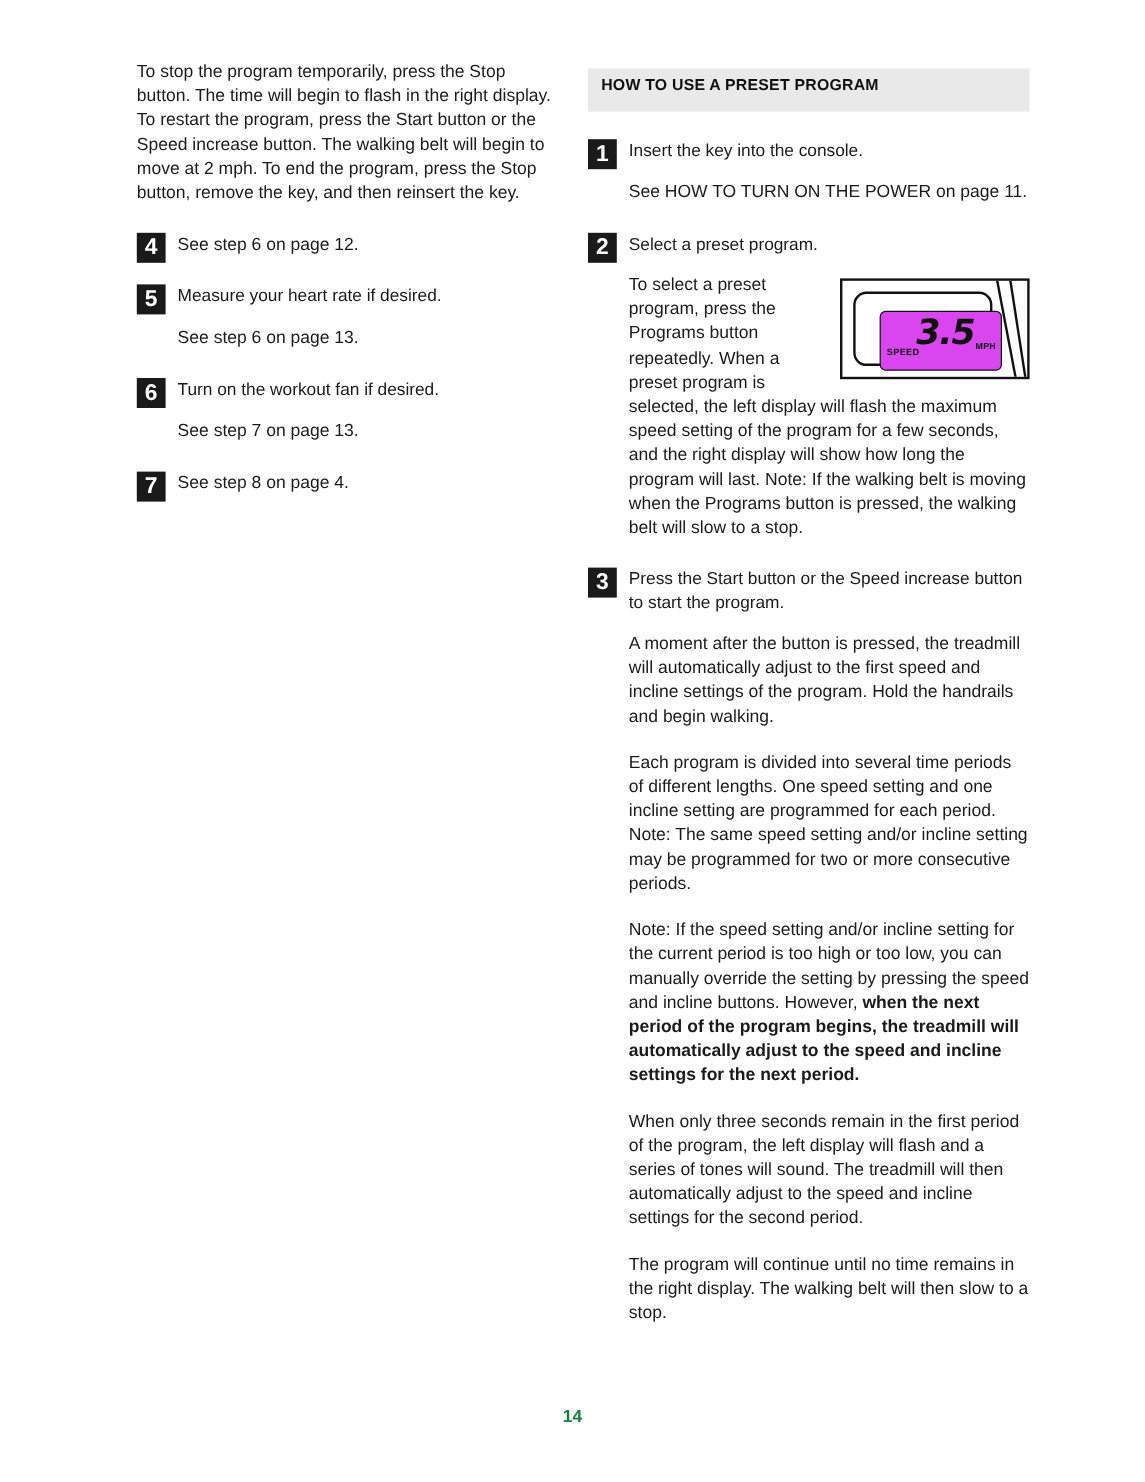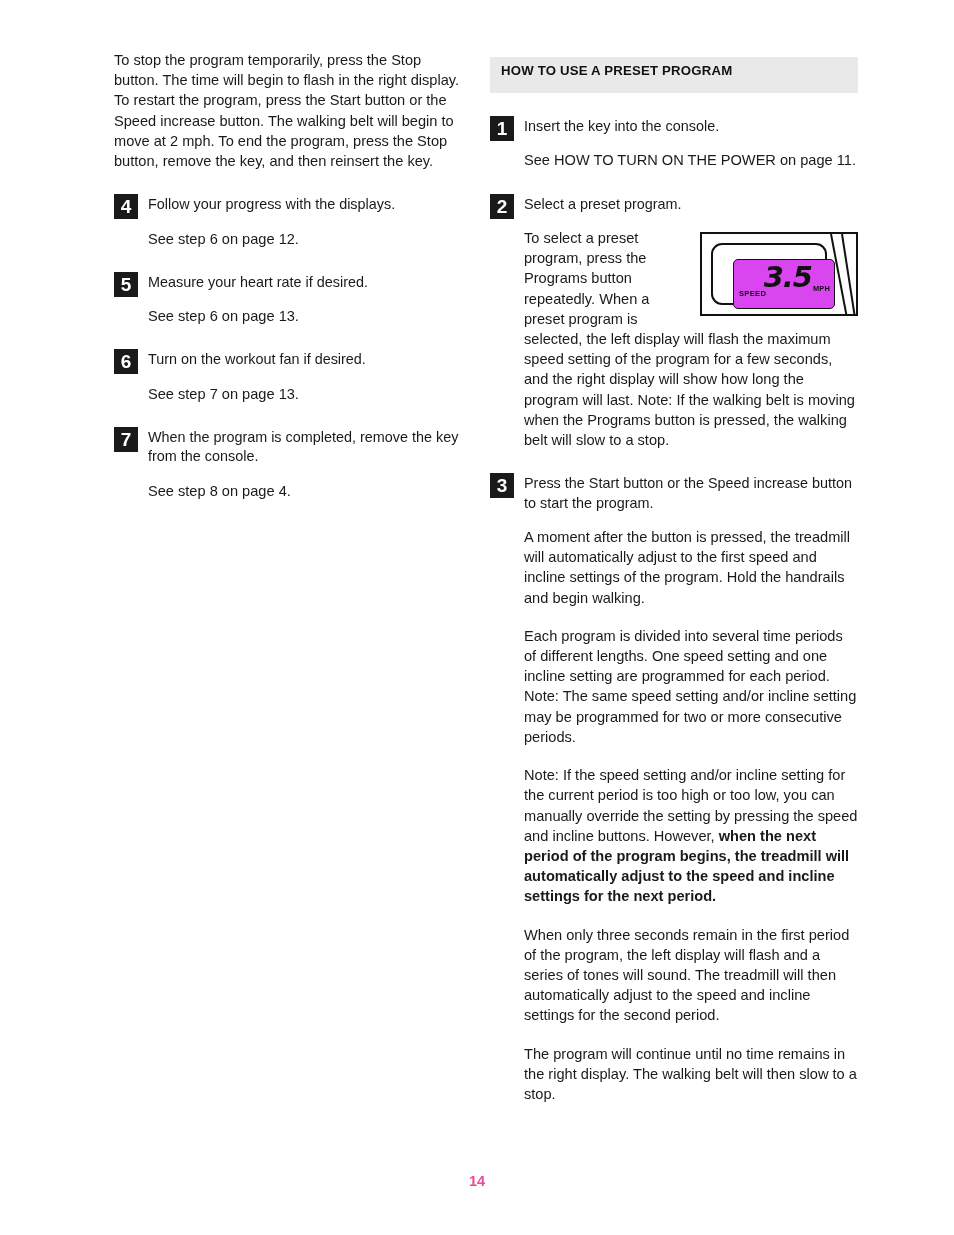--- a/index.html
+++ b/index.html
@@ -174,55 +174,53 @@
 
   
   .page-number {
     position: absolute;
     left: 0;
     top: 1173px;
     width: 954px;
     text-align: center;
     font-size: 14.5px;
     font-weight: bold;
-    color: #ec4899;
+    color: #15803d;
   }
 
   b, strong { font-weight: bold; }
 </style>
 </head>
 <body>
 
 <div class="page">
 
   <div class="col-left">
 
     <p class="para">To stop the program temporarily, press the Stop button. The time will begin to flash in the right display. To restart the program, press the Start button or the Speed increase button. The walking belt will begin to move at 2 mph. To end the program, press the Stop button, remove the key, and then reinsert the key.</p>
 
     <div class="step">
       <div class="step-badge">4</div>
-      <div class="step-title">Follow your progress with the displays.</div>
       <div class="step-body">See step 6 on page 12.</div>
     </div>
 
     <div class="step">
       <div class="step-badge">5</div>
       <div class="step-title">Measure your heart rate if desired.</div>
       <div class="step-body">See step 6 on page 13.</div>
     </div>
 
     <div class="step">
       <div class="step-badge">6</div>
       <div class="step-title">Turn on the workout fan if desired.</div>
       <div class="step-body">See step 7 on page 13.</div>
     </div>
 
     <div class="step">
       <div class="step-badge">7</div>
-      <div class="step-title">When the program is completed, remove the key from the console.</div>
       <div class="step-body">See step 8 on page 4.</div>
     </div>
 
   </div>
 
   <div class="col-right">
 
     <div class="section-band">HOW TO USE A PRESET PROGRAM</div>
 
     <div class="step">

